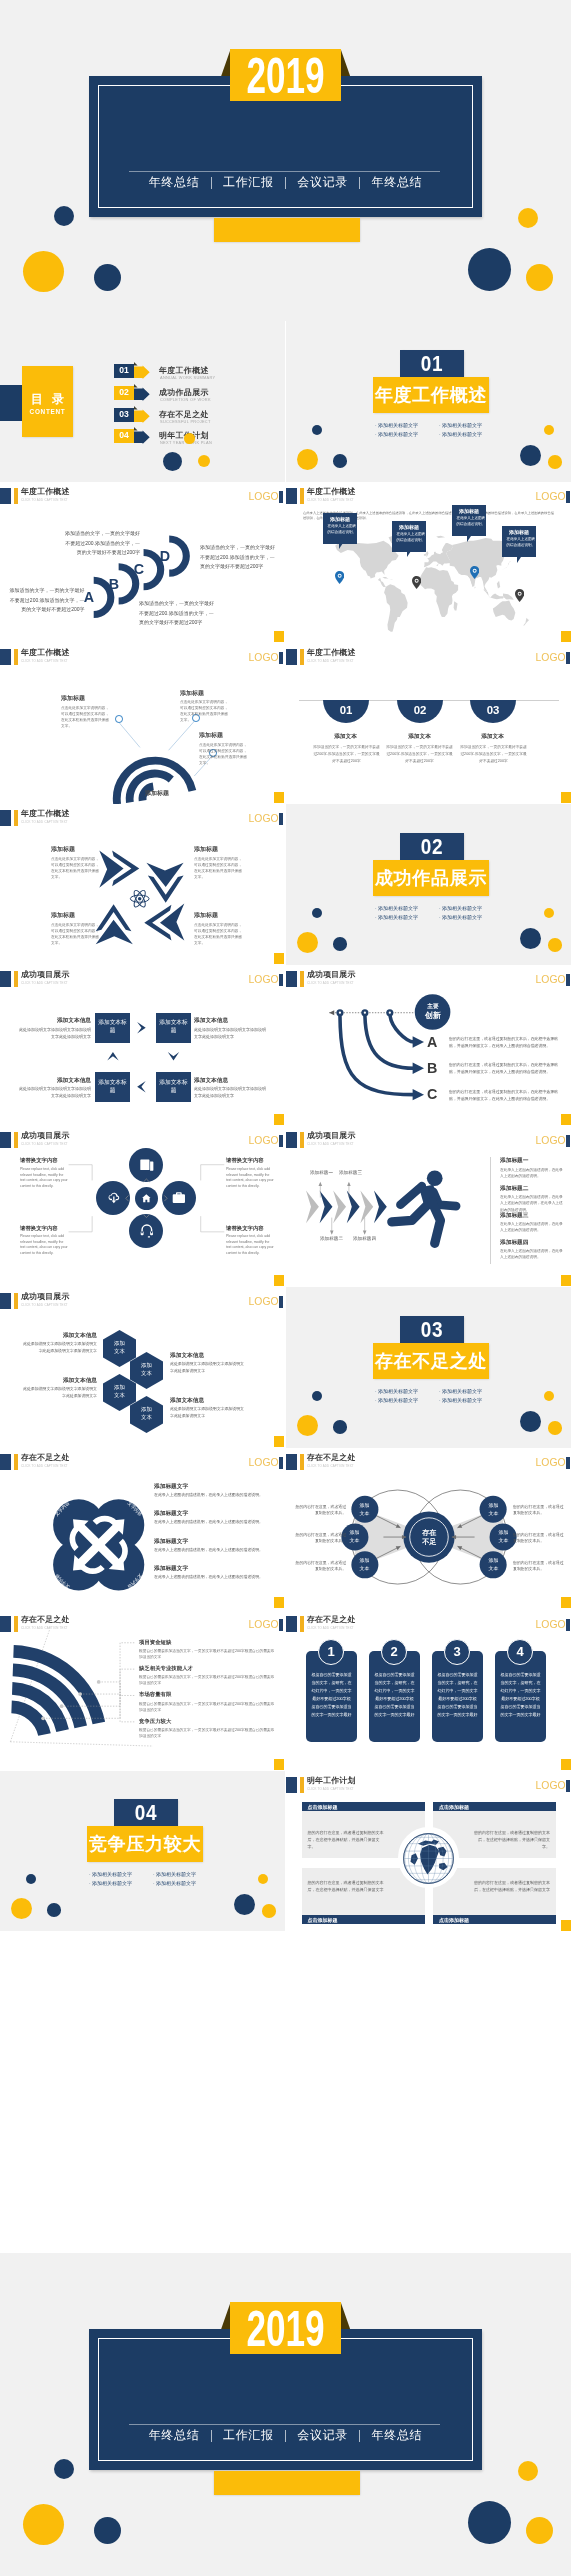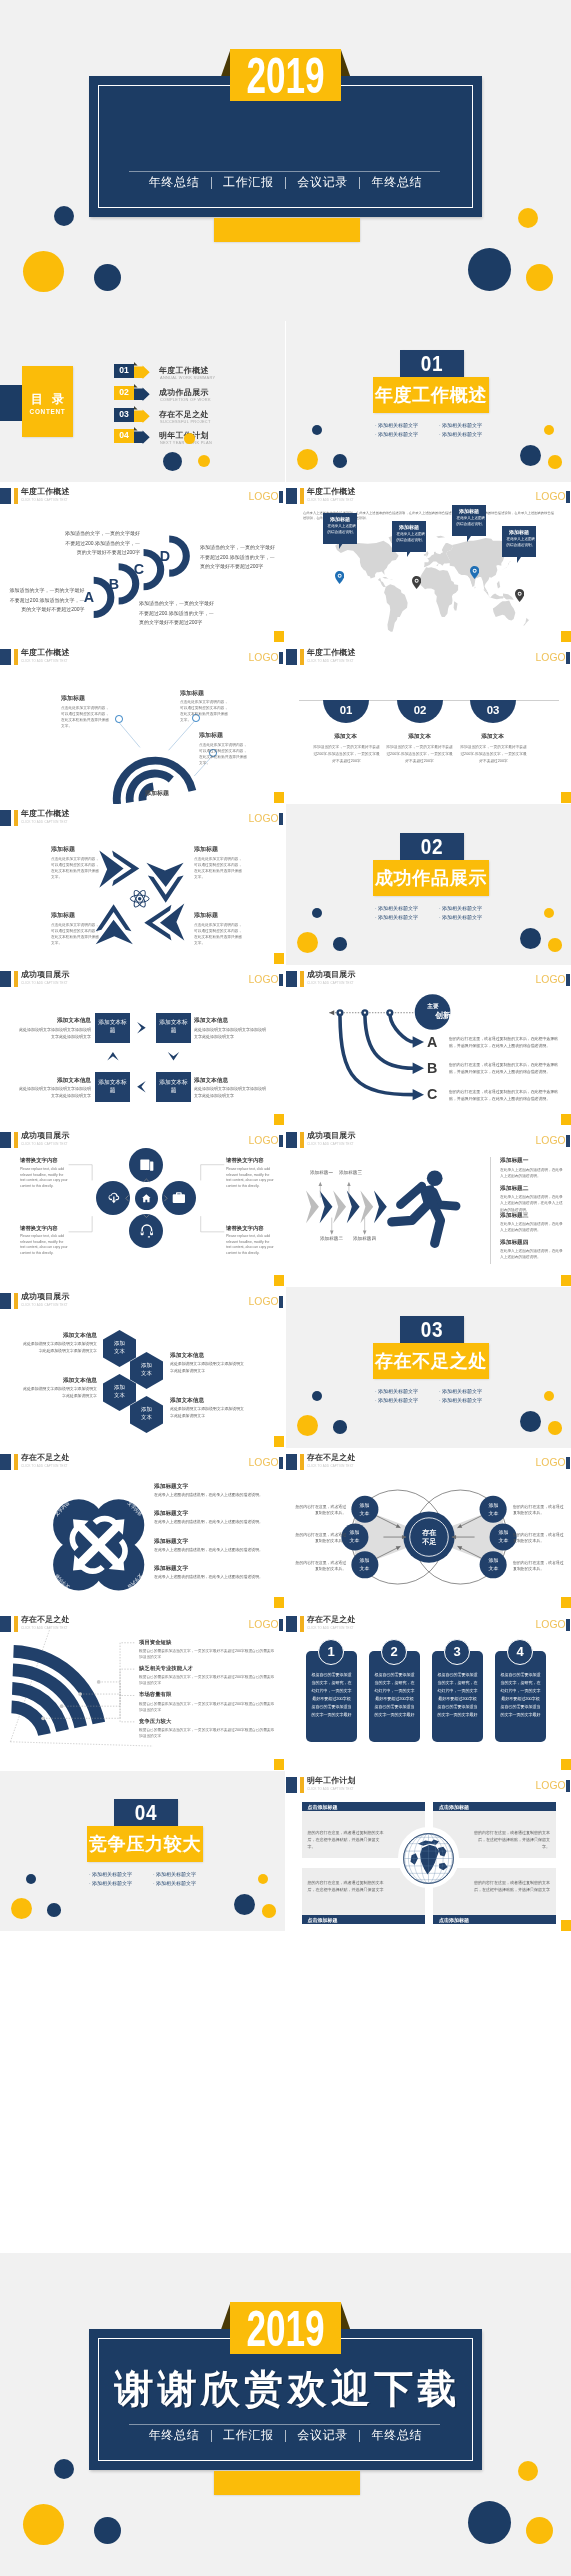--- a/index.html
+++ b/index.html
@@ -63,21 +63,20 @@
       <div class="dot gold" style="left:518px;top:208px;width:20px;height:20px;"></div>
       <div class="dot navy" style="left:468px;top:248px;width:43px;height:43px;"></div>
       <div class="dot gold" style="left:526px;top:264px;width:27px;height:27px;"></div>
       <div class="cover-box" style="left:89px;top:76px;width:393px;height:141px;">
         <div class="cover-inner" style="left:8.6px;top:8.6px;right:8.6px;bottom:8.6px;"></div>
       </div>
       <div class="yr-fold" style="left:221px;top:50px;width:9.3px;height:26.4px;background:#4a3a06;clip-path:polygon(100% 0,100% 100%,0 100%);"></div>
       <div class="yr-fold" style="left:341px;top:50px;width:9.3px;height:26.4px;background:#4a3a06;clip-path:polygon(0 0,100% 100%,0 100%);"></div>
       <div class="yr-tab" style="left:230px;top:49px;width:111px;height:52px;"></div>
       <div class="yr-text" style="left:230px;top:49px;width:111px;font-size:37px;line-height:40px;transform:scale(0.95,1.36);transform-origin:50% 0;">2019</div>
-      <div class="cover-title" style="left:89px;top:114px;width:393px;font-size:39px;line-height:44px;letter-spacing:4.3px;text-indent:4.3px;">谢谢欣赏欢迎下载</div>
       <div class="cover-rule" style="left:129px;top:171px;width:311px;"></div>
       <div class="cover-sub" style="left:89px;top:174px;width:393px;font-size:12px;line-height:17px;letter-spacing:0.7px;"><span>年终总结</span><span class="cover-sep" style="height:12px;margin:0 11.4px;"></span><span>工作汇报</span><span class="cover-sep" style="height:12px;margin:0 11.4px;"></span><span>会议记录</span><span class="cover-sep" style="height:12px;margin:0 11.4px;"></span><span>年终总结</span></div>
       <div class="cover-foot" style="left:214px;top:218px;width:146px;height:24px;"></div>
     </div>
     <div class="slide sl-grey" style="left:0px;top:321px;width:285px;height:161px;">
       <div style="position:absolute;left:0;top:64px;width:23px;height:36px;background:#1c3c64;"></div>
       <div style="position:absolute;left:22px;top:45px;width:51px;height:71px;background:#fbbc09;box-shadow:0.7px 1.4px 2.1px rgba(0,0,0,.18);"></div>
       <div style="position:absolute;left:22px;top:71px;width:51px;text-align:center;color:#fff;font-size:12px;font-weight:bold;letter-spacing:2.9px;text-indent:2.9px;line-height:14.3px;">目 录</div>
       <div style="position:absolute;left:22px;top:87px;width:51px;text-align:center;color:#fff;font-size:6.4px;font-weight:bold;letter-spacing:0.7px;line-height:7.9px;">CONTENT</div>
       <div style="position:absolute;left:0;top:43px;width:285px;height:18.6px;">
@@ -427,21 +426,21 @@
         <path d="M 177 137 L 193 145 L 177 153 Z" fill="#21406a"></path>
         <circle cx="110" cy="67" r="5" fill="#21406a"></circle>
         <circle cx="110" cy="67" r="1.6" fill="#fff"></circle>
         <path d="M 145 67 C 145 88 169 108 179 108" fill="none" stroke="#21406a" stroke-width="5" stroke-linecap="butt"></path>
         <path d="M 177 100 L 193 108 L 177 116 Z" fill="#21406a"></path>
         <circle cx="145" cy="67" r="5" fill="#21406a"></circle>
         <circle cx="145" cy="67" r="1.6" fill="#fff"></circle>
         <circle cx="205" cy="66" r="25" fill="#21406a"></circle>
       </svg>
       <div style="position:absolute;left:129px;top:38px;width:36px;text-align:center;color:#fff;font-size:5.7px;font-weight:bold;line-height:7.9px;">主要</div>
-      <div style="position:absolute;left:129px;top:46px;width:36px;text-align:right;color:#fff;font-size:7.9px;font-weight:bold;line-height:10px;">创新</div>
+      <div style="position:absolute;left:129px;top:46px;width:36px;text-align:center;color:#fff;font-size:7.9px;font-weight:bold;line-height:10px;">创新</div>
       <div style="position:absolute;left:141px;top:69px;width:17px;font-size:14.3px;font-weight:bold;color:#3a3a3a;line-height:17px;">A</div>
       <div style="position:absolute;left:163px;top:71px;width:111px;font-size:3.9px;color:#555;line-height:6.8px;">您的内容打在这里，或者通过复制您的文本后，在此框中选择粘贴，并选择只保留文字，在此录入上图表的综合描述说明。</div>
       <div style="position:absolute;left:141px;top:95px;width:17px;font-size:14.3px;font-weight:bold;color:#3a3a3a;line-height:17px;">B</div>
       <div style="position:absolute;left:163px;top:97px;width:111px;font-size:3.9px;color:#555;line-height:6.8px;">您的内容打在这里，或者通过复制您的文本后，在此框中选择粘贴，并选择只保留文字，在此录入上图表的综合描述说明。</div>
       <div style="position:absolute;left:141px;top:121px;width:17px;font-size:14.3px;font-weight:bold;color:#3a3a3a;line-height:17px;">C</div>
       <div style="position:absolute;left:163px;top:124px;width:111px;font-size:3.9px;color:#555;line-height:6.8px;">您的内容打在这里，或者通过复制您的文本后，在此框中选择粘贴，并选择只保留文字，在此录入上图表的综合描述说明。</div>
     </div>
     <div class="slide" style="left:0px;top:1126px;width:285px;height:161px;">
       <div class="hd-navy"></div>
       <div class="hd-gold"></div>

